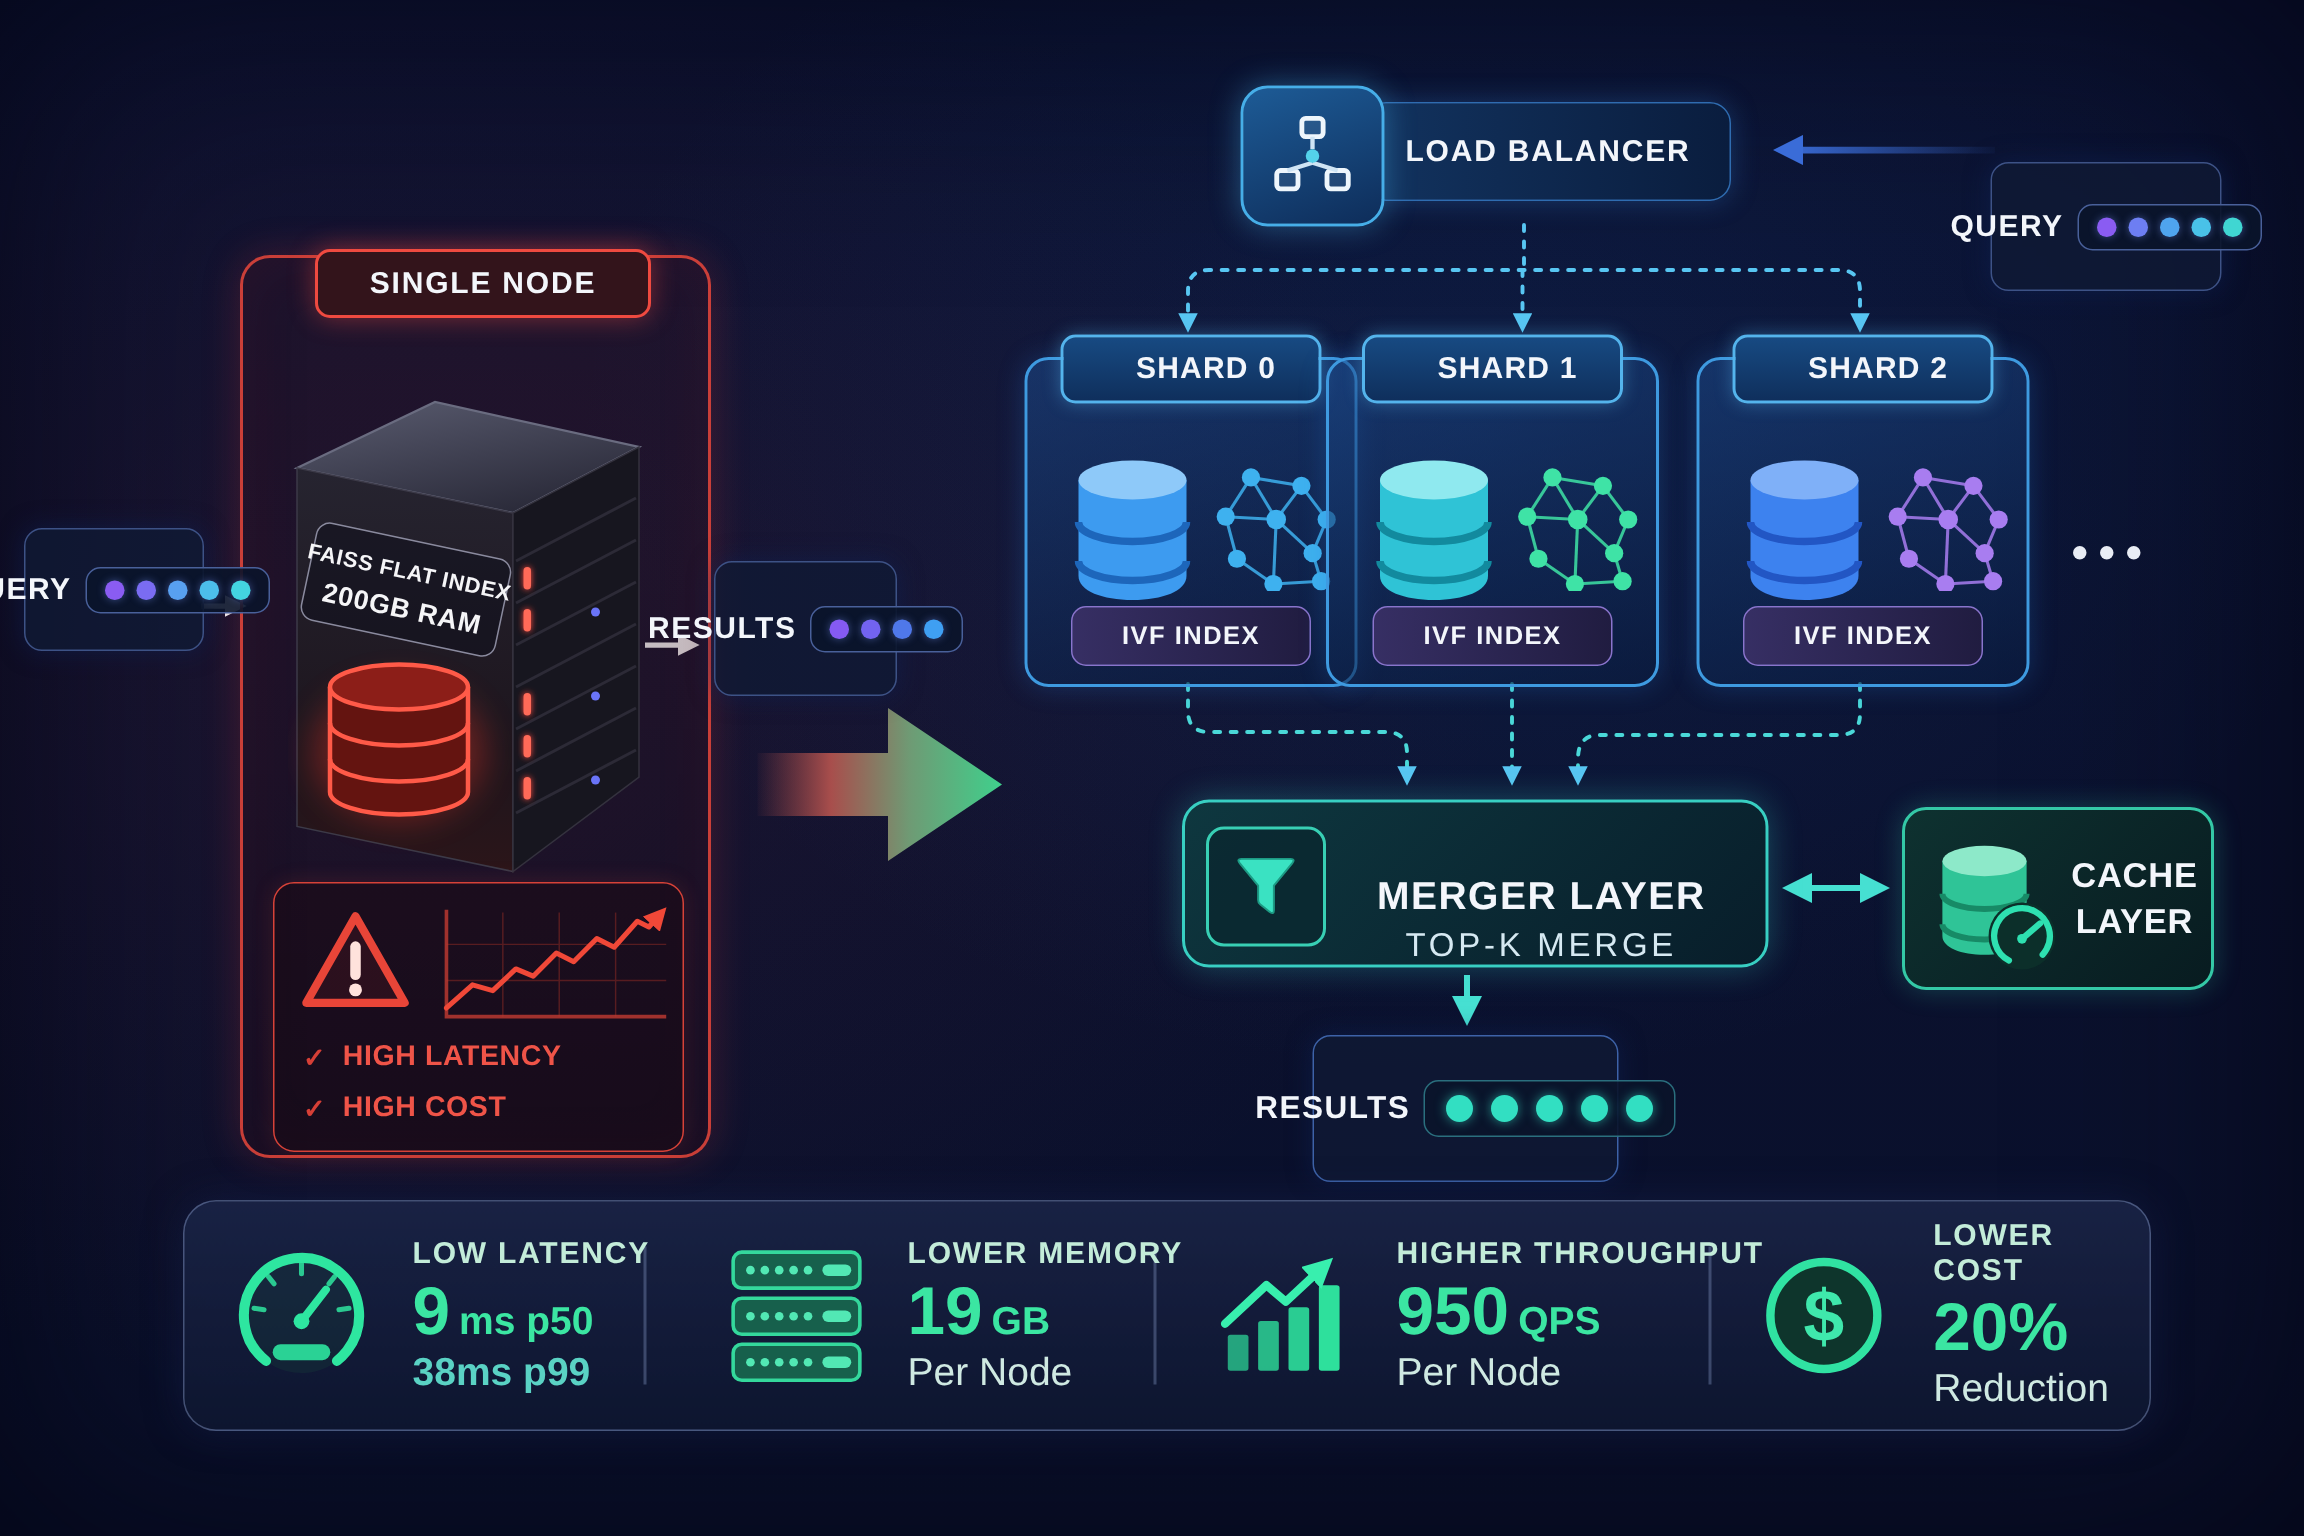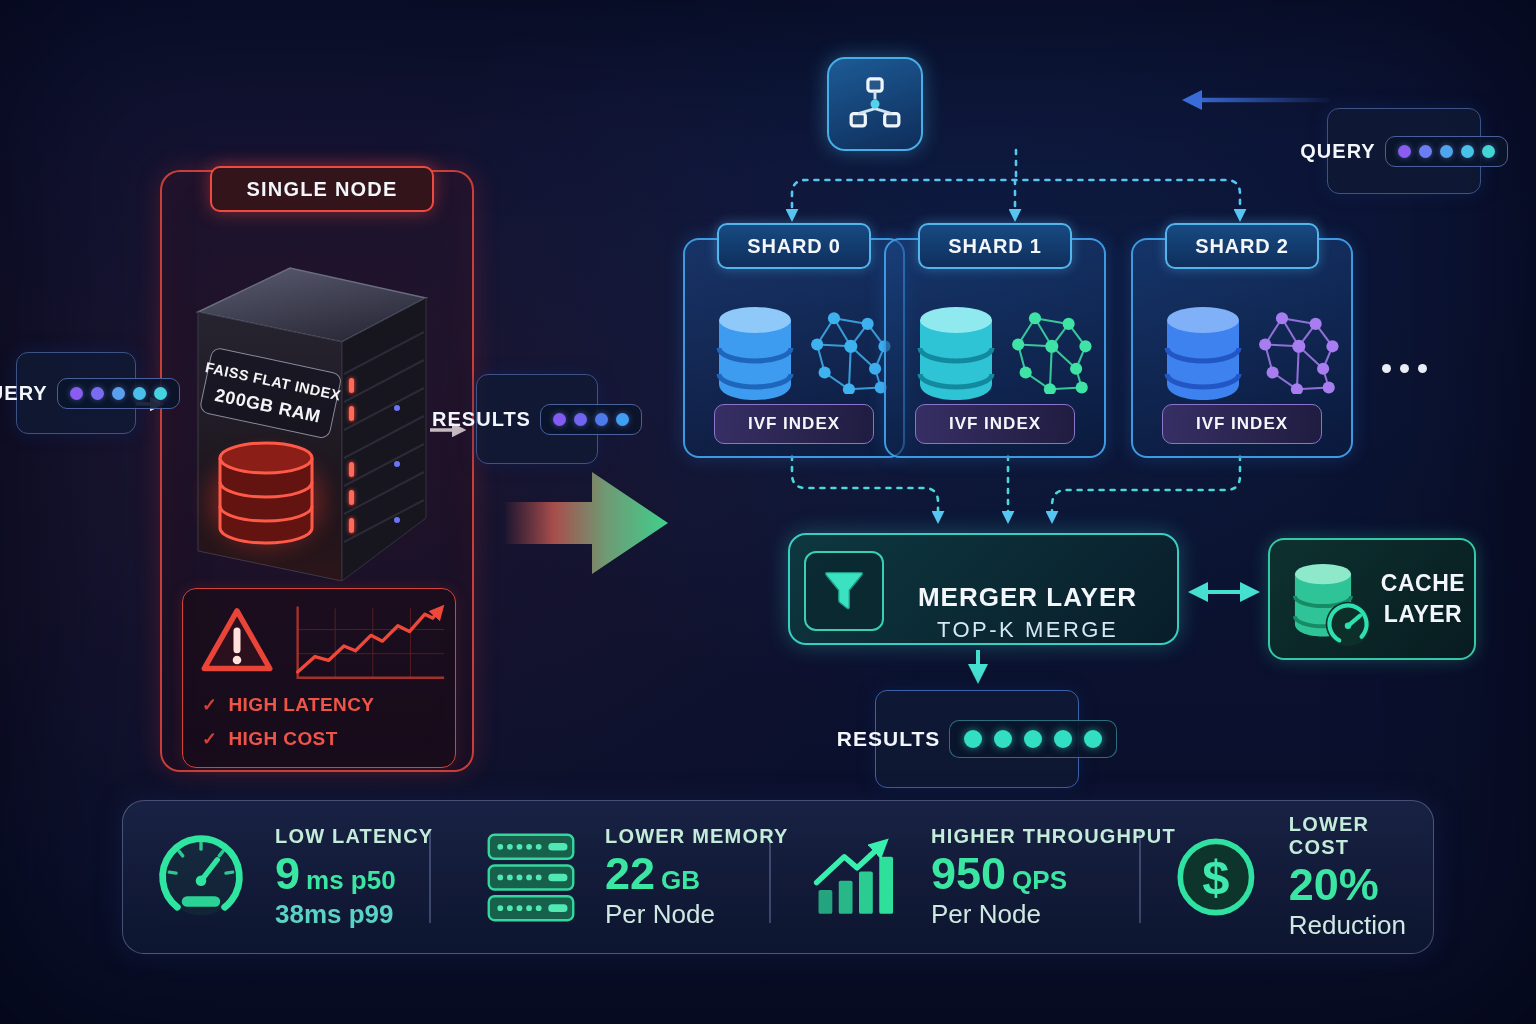--- a/index.html
+++ b/index.html
@@ -46,21 +46,21 @@
     background:linear-gradient(90deg,#12335f,#0a1d3e);display:flex;align-items:center;justify-content:center;
     font-weight:bold;font-size:20px;letter-spacing:1.2px;box-shadow:0 0 18px rgba(50,120,200,.35);}
   .lb-tile{position:absolute;left:827px;top:57px;width:92px;height:90px;border:2px solid #46aee8;border-radius:18px;
     background:linear-gradient(160deg,#1d5b96,#0e2d5a);display:flex;align-items:center;justify-content:center;
     box-shadow:0 0 20px rgba(70,174,232,.4);}
   .shard{position:absolute;top:238px;width:218px;height:216px;border:2px solid #3e9ae0;border-radius:16px;
     background:linear-gradient(165deg,rgba(28,74,140,.55),rgba(10,28,64,.62));box-shadow:0 0 18px rgba(40,120,210,.28);}
   .shard-head{position:absolute;left:50%;top:-17px;transform:translateX(-50%);width:150px;height:42px;
     background:linear-gradient(180deg,#174a82,#0f2f5c);border:2px solid #54b4ec;border-radius:10px;
     display:flex;align-items:center;justify-content:center;font-weight:bold;font-size:20px;letter-spacing:.8px;
-    box-shadow:0 0 12px rgba(84,180,236,.4);}
+    box-shadow:0 0 12px rgba(84,180,236,.4);padding-left:20px;}
   .db-icon{position:absolute;left:28px;top:62px;}
   .graph-icon{position:absolute;left:120px;top:68px;}
   .ivf-pill{position:absolute;left:50%;bottom:12px;transform:translateX(-50%);width:158px;height:38px;
     background:linear-gradient(90deg,rgba(58,48,102,.92),rgba(34,28,64,.92));border:1.5px solid #8a74cc;border-radius:10px;
     display:flex;align-items:center;justify-content:center;font-weight:bold;font-size:17px;letter-spacing:1px;}
   .ellipsis{position:absolute;left:1382px;top:364px;display:flex;gap:9px;}
   .ellipsis .dot{width:9px;height:9px;box-shadow:none;}
 
   .merger{position:absolute;left:788px;top:533px;width:387px;height:108px;border:2px solid #38cfc2;border-radius:18px;
     background:linear-gradient(135deg,rgba(14,58,64,.93),rgba(8,30,42,.96));box-shadow:0 0 22px rgba(56,207,194,.30);}
@@ -296,20 +296,23 @@
   </svg>
   <div class="warn-item" style="left:202px;top:694px">
     <span class="warn-check">✓</span>
     <span>HIGH LATENCY</span>
   </div>
   <div class="warn-item" style="left:202px;top:728px">
     <span class="warn-check">✓</span>
     <span>HIGH COST</span>
   </div>
 
+  <div class="lb-label">
+    <span>LOAD BALANCER</span>
+  </div>
   <div class="lb-tile">
     <svg width="58" height="58" viewBox="0 0 90 90">
       <g stroke="#eef6fc" stroke-width="5" fill="rgba(255,255,255,0.07)">
         <rect x="34" y="6" width="22" height="19" rx="4"></rect>
         <rect x="8" y="60" width="22" height="19" rx="4"></rect>
         <rect x="60" y="60" width="22" height="19" rx="4"></rect>
       </g>
       <g stroke="#cfe4f4" stroke-width="4.5">
         <line x1="45" y1="25" x2="45" y2="38"></line>
           <line x1="45" y1="52" x2="19" y2="60"></line>
@@ -470,21 +473,21 @@
             <circle cx="28" cy="82.5" r="3"></circle>
             <circle cx="38" cy="82.5" r="3"></circle>
             <circle cx="48" cy="82.5" r="3"></circle>
             <circle cx="58" cy="82.5" r="3"></circle>
           <rect x="68" y="78.5" width="20" height="8" rx="4"></rect>
         </g>
       </svg>
       <div class="stat-text">
         <div class="stat-label">LOWER MEMORY</div>
         <div class="stat-value">
-          <span class="big">22</span>
+          <span class="big">19</span>
           <span class="unit">GB</span>
         </div>
         <div class="stat-secondary">Per Node</div>
       </div>
     </div>
 
     <div class="stat" style="left:690px">
       <svg width="92" height="92" viewBox="0 0 100 92">
         <defs>
           <marker id="mGreen" viewBox="0 0 10 10" refX="6" refY="5" markerWidth="3.6" markerHeight="3.6" orient="auto">

